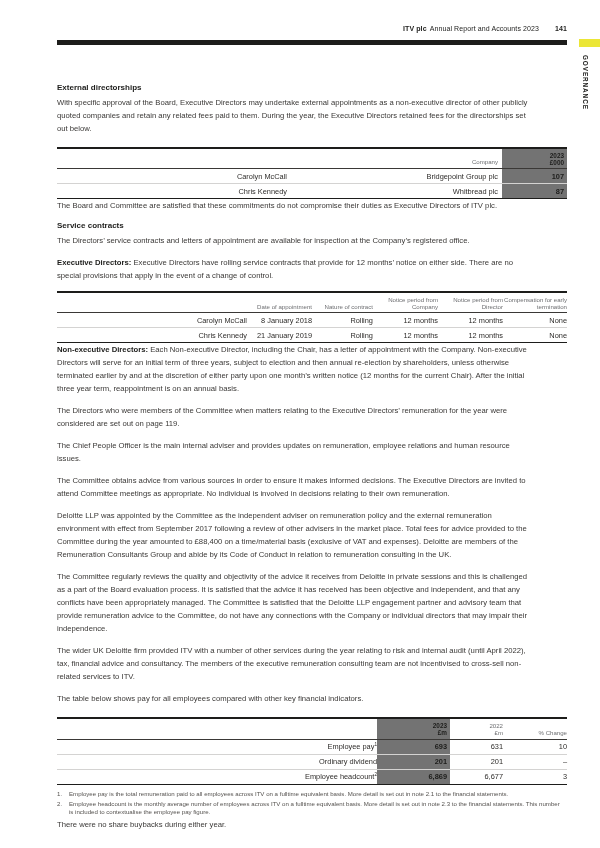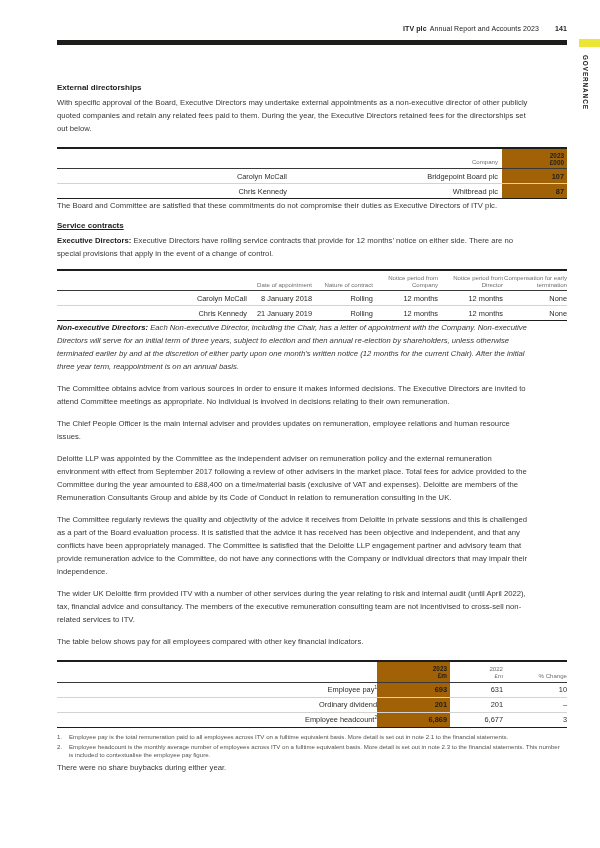--- a/index.html
+++ b/index.html
@@ -24,43 +24,43 @@
   .side-accent { position:absolute; top:39px; left:579px; width:21px; height:8px; background:#ebe636; }
   .side-label {
     position:absolute; top:55px; left:582px;
     writing-mode:vertical-rl; font-size:6.4px; font-weight:bold;
     letter-spacing:0.9px; color:#1d1d1b; white-space:nowrap;
   }
 
   
   .content { position:absolute; left:57px; top:83px; width:510px; }
   h3.sect { font-size:8px; font-weight:bold; color:#1d1d1b; margin:0 0 3.5px 0; }
-  .mt-sect { margin-top:11px;text-decoration:underline; }
+  .mt-sect { margin-top:11px; }
   p.body { font-size:7.7px; line-height:13px; color:#3a3836; max-width:478px; margin:0 0 9px 0; }
   p.body b { color:#1d1d1b; }
   .gap-lg { margin-top:24px; }
-  .gap-md { margin-top:16px;font-style:italic; }
+  .gap-md { margin-top:16px; }
 
   
   table.tbl {
     width:510px; table-layout:fixed; border-collapse:collapse;
     font-size:7.4px; color:#2e2c2a;
     border-top:2px solid #1d1d1b; border-bottom:1.5px solid #1d1d1b;
     margin:12px 0 0 0;
   }
   .tbl thead th {
     font-weight:normal; font-size:6.1px; line-height:7.2px; color:#6d6e71;
     vertical-align:bottom; text-align:right; padding:3px 0 2.5px 0;
     border-bottom:1px solid #3a3836;
   }
   .tbl td { padding:2.5px 0; border-bottom:1px solid #d4d3d2; vertical-align:bottom; }
   .tbl tbody tr:last-child td { border-bottom:none; }
   .cell-left { text-align:right; }
   .cell-right { text-align:right; }
-  .shade { background:#a16207; }
+  .shade { background:#737373; }
   .pad-r { padding-right:4px !important; }
   .shade-pad { padding-right:3px !important; }
   .bold { font-weight:bold; color:#1d1d1b; }
   .year-head { font-weight:bold !important; color:#1d1d1b !important; font-size:6.4px !important; }
   .year-head div { line-height:7px; }
   .year-head-soft { font-size:6.1px; }
   .year-head-soft div { line-height:7px; }
   sup.fn-ref { font-size:4.6px; vertical-align:super; line-height:0; }
 
   
@@ -99,34 +99,35 @@
           <th class="cell-right pad-r">Company</th>
           <th class="cell-right shade shade-pad year-head">
             <div>2023</div>
             <div>£000</div>
           </th>
         </tr>
       </thead>
       <tbody>
         <tr>
           <td class="cell-left">Carolyn McCall</td>
-          <td class="cell-right pad-r">Bridgepoint Board plc</td>
+          <td class="cell-right pad-r">Bridgepoint Group plc</td>
           <td class="cell-right shade shade-pad bold">107</td>
         </tr>
         <tr>
           <td class="cell-left">Chris Kennedy</td>
           <td class="cell-right pad-r">Whitbread plc</td>
           <td class="cell-right shade shade-pad bold">87</td>
         </tr>
       </tbody>
     </table>
 
     <p class="body gap-lg">The Board and Committee are satisfied that these commitments do not compromise their duties as Executive Directors of ITV plc.</p>
 
     <h3 class="sect mt-sect">Service contracts</h3>
+    <p class="body">The Directors’ service contracts and letters of appointment are available for inspection at the Company’s registered office.</p>
 
     <p class="body"><b>Executive Directors:</b><span> Executive Directors have rolling service contracts that provide for 12 months’ notice on either side. There are no special provisions that apply in the event of a change of control.</span></p>
 
     <table class="tbl" style="margin-top:9px">
       <colgroup>
         <col style="width:190px">
           <col style="width:65px">
           <col style="width:61px">
         <col style="width:65px">
           <col style="width:65px">
@@ -158,22 +159,23 @@
           <td class="cell-right">12 months</td>
           <td class="cell-right">12 months</td>
           <td class="cell-right">None</td>
         </tr>
       </tbody>
     </table>
 
     <p class="body gap-md"><b>Non-executive Directors:</b><span> Each Non-executive Director, including the Chair, has a letter of appointment with the Company. Non-executive Directors will serve for an initial term of three years, subject to election and then annual re-election by shareholders, unless otherwise terminated earlier by and at the discretion of either party upon one month’s written notice (12 months for the current Chair). After the initial three year term, reappointment is on an annual basis.</span></p>
 
 
+    <p class="body">The Directors who were members of the Committee when matters relating to the Executive Directors’ remuneration for the year were considered are set out on page 119.</p>
+    <p class="body">The Chief People Officer is the main internal adviser and provides updates on remuneration, employee relations and human resource issues.</p>
     <p class="body">The Committee obtains advice from various sources in order to ensure it makes informed decisions. The Executive Directors are invited to attend Committee meetings as appropriate. No individual is involved in decisions relating to their own remuneration.</p>
-    <p class="body">The Chief People Officer is the main internal adviser and provides updates on remuneration, employee relations and human resource issues.</p>
     <p class="body">Deloitte LLP was appointed by the Committee as the independent adviser on remuneration policy and the external remuneration environment with effect from September 2017 following a review of other advisers in the market place. Total fees for advice provided to the Committee during the year amounted to £88,400 on a time/material basis (exclusive of VAT and expenses). Deloitte are members of the Remuneration Consultants Group and abide by its Code of Conduct in relation to remuneration consulting in the UK.</p>
     <p class="body">The Committee regularly reviews the quality and objectivity of the advice it receives from Deloitte in private sessions and this is challenged as a part of the Board evaluation process. It is satisfied that the advice it has received has been objective and independent, and that any conflicts have been appropriately managed. The Committee is satisfied that the Deloitte LLP engagement partner and advisory team that provide remuneration advice to the Committee, do not have any connections with the Company or individual directors that may impair their independence.</p>
     <p class="body">The wider UK Deloitte firm provided ITV with a number of other services during the year relating to risk and internal audit (until April 2022), tax, financial advice and consultancy. The members of the executive remuneration consulting team are not incentivised to cross-sell non-related services to ITV.</p>
 
     <p class="body">The table below shows pay for all employees compared with other key financial indicators.</p>
 
     <table class="tbl">
       <colgroup>
         <col style="width:320px">
           <col style="width:73px">

